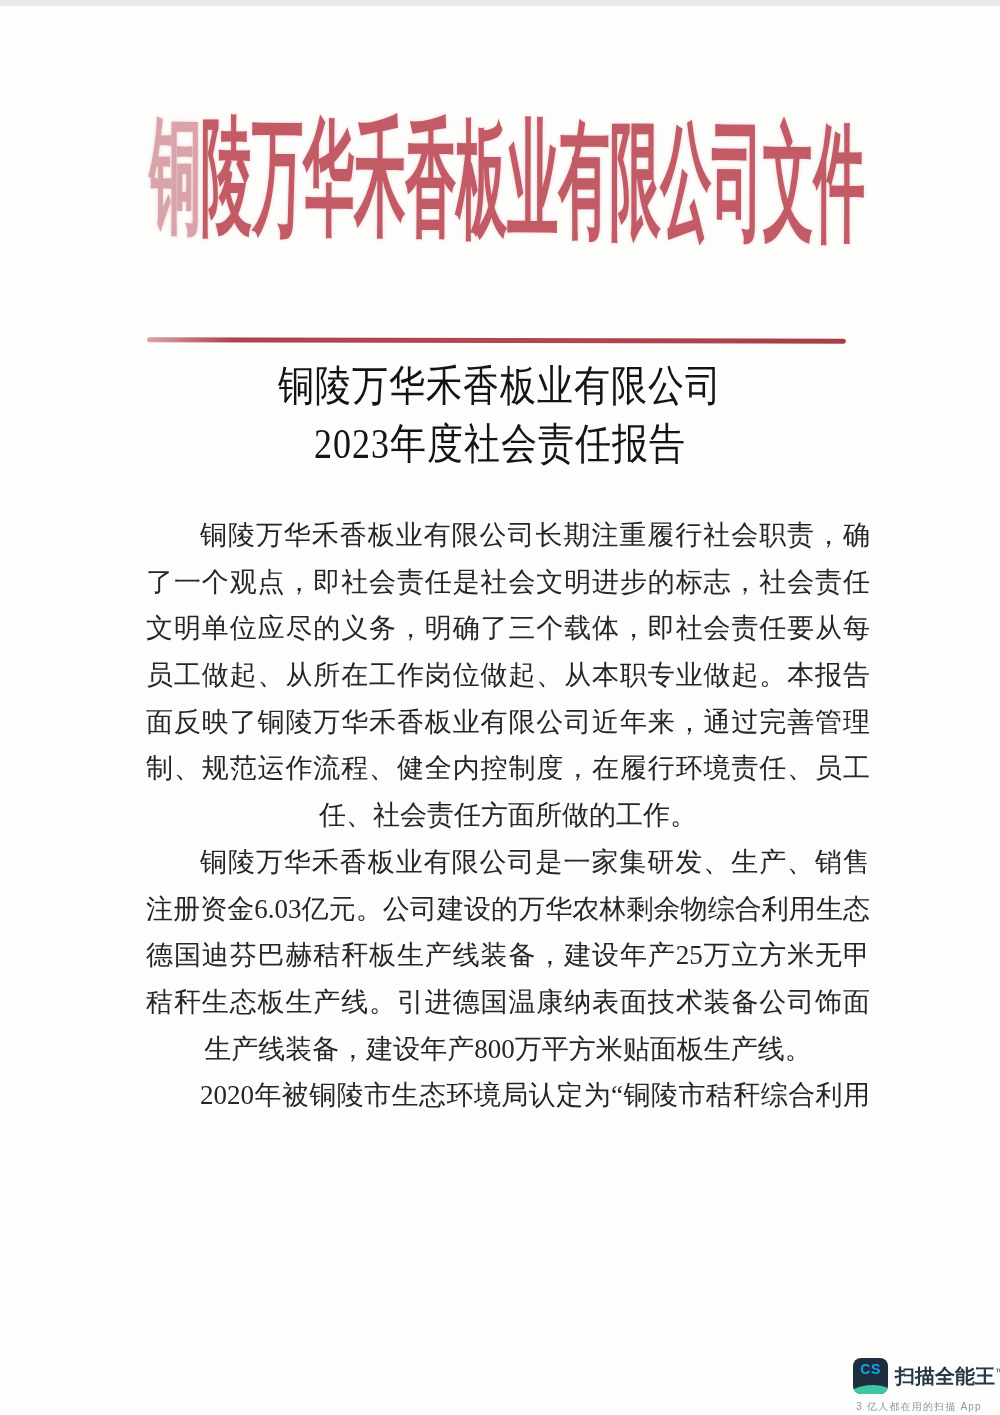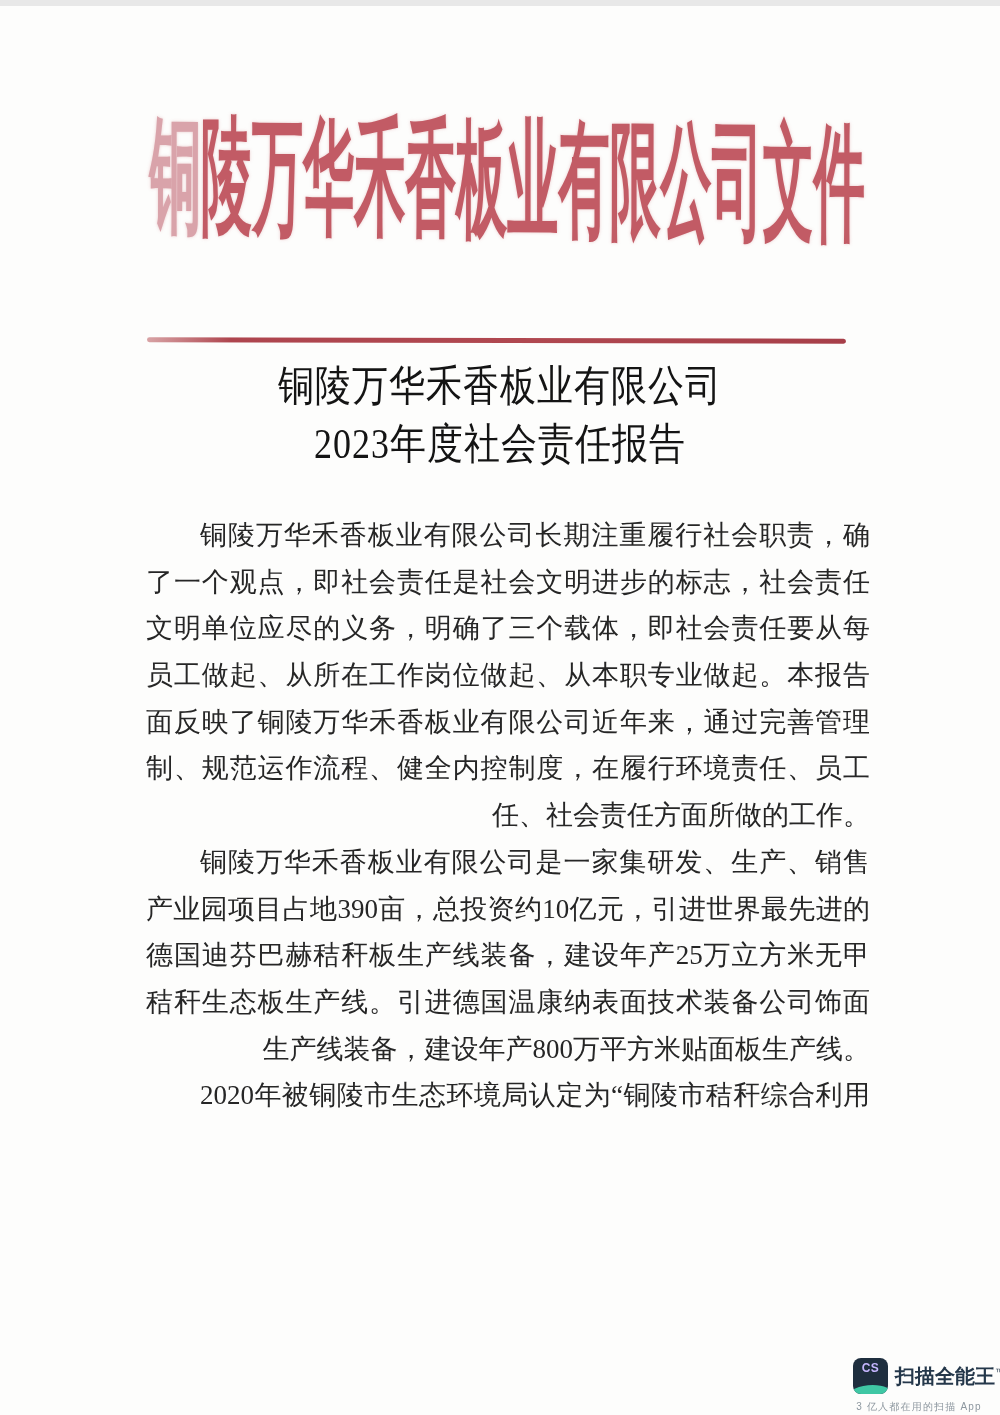--- a/index.html
+++ b/index.html
@@ -66,21 +66,21 @@
     top: 506px;
     left: 146px;
     width: 724px;
     color: #262626;
     font-size: 27px;
   }
   .body-line {
     height: 46.7px;
     line-height: 46.7px;
     white-space: nowrap;
-    text-align: right;
+    text-align: center;
   }
   .body-line.fill {
     white-space: normal;
     text-align: justify;
     text-align-last: justify;
     overflow: hidden;
   }
   .body-line.indent { padding-left: 54px; }
   .body-line.bold {
     font-weight: bold;
@@ -105,22 +105,22 @@
     background: #1e2e3e;
     overflow: hidden;
     flex: 0 0 auto;
   }
   .cs-initials {
     position: absolute;
     top: 3px;
     left: 0;
     width: 100%;
     text-align: center;
-    color: #c4b5fd;
-    font-size: 12px;
+    color: #0ea5e9;
+    font-size: 14px;
     font-weight: bold;
     letter-spacing: 0.5px;
   }
   .cs-swoosh {
     position: absolute;
     bottom: -4px;
     left: -5px;
     right: -5px;
     height: 13px;
     background: #3fc7a4;
@@ -158,21 +158,21 @@
 
   <div class="body-block">
       <div class="body-line indent fill">铜陵万华禾香板业有限公司长期注重履行社会职责，确立</div>
       <div class="body-line fill">了一个观点，即社会责任是社会文明进步的标志，社会责任是</div>
       <div class="body-line fill">文明单位应尽的义务，明确了三个载体，即社会责任要从每位</div>
       <div class="body-line fill">员工做起、从所在工作岗位做起、从本职专业做起。本报告全</div>
       <div class="body-line fill">面反映了铜陵万华禾香板业有限公司近年来，通过完善管理机</div>
       <div class="body-line fill">制、规范运作流程、健全内控制度，在履行环境责任、员工责</div>
       <div class="body-line">任、社会责任方面所做的工作。</div>
       <div class="body-line indent fill">铜陵万华禾香板业有限公司是一家集研发、生产、销售为</div>
-      <div class="body-line fill">产业园项目占地390亩，总投资约10亿元，引进世界最先进的</div>
+      <div class="body-line fill">注册资金6.03亿元。公司建设的万华农林剩余物综合利用生态</div>
       <div class="body-line fill">德国迪芬巴赫秸秆板生产线装备，建设年产25万立方米无甲醛</div>
       <div class="body-line fill">秸秆生态板生产线。引进德国温康纳表面技术装备公司饰面板</div>
       <div class="body-line">生产线装备，建设年产800万平方米贴面板生产线。</div>
       <div class="body-line indent fill">2020年被铜陵市生态环境局认定为“铜陵市秸秆综合利用</div>
     </div>
 
   <div class="watermark">
     <div class="wm-top">
       <div class="cs-badge">
         <div class="cs-initials">CS</div>

